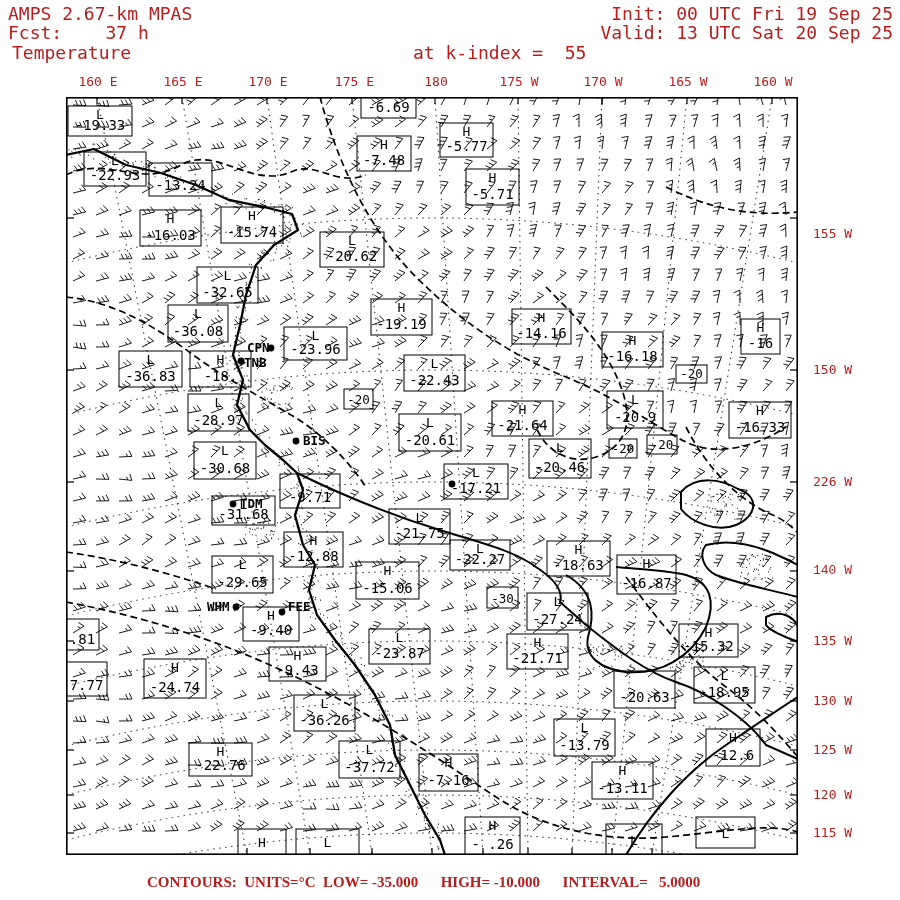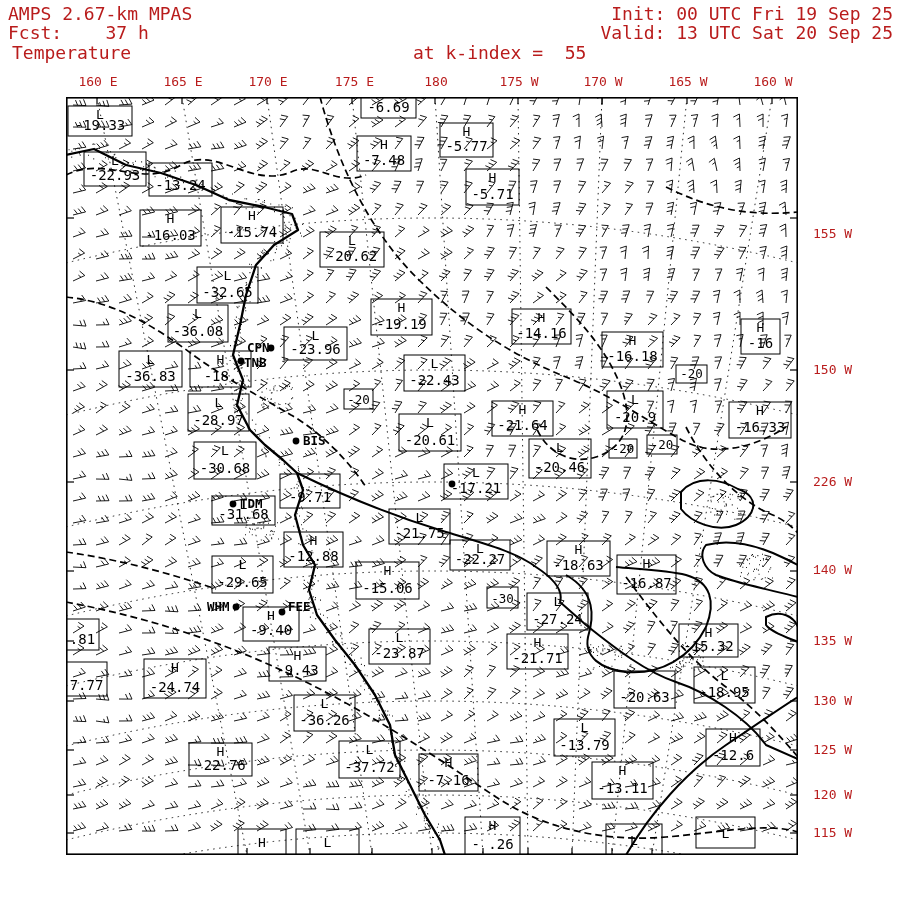--- a/index.html
+++ b/index.html
@@ -478,13 +478,14 @@
           <line x1="732" y1="653" x2="724" y2="653" stroke="#000" stroke-width="1.2"></line>
           <line x1="0" y1="653" x2="8" y2="653" stroke="#000" stroke-width="1.2"></line>
           <line x1="732" y1="698" x2="724" y2="698" stroke="#000" stroke-width="1.2"></line>
           <line x1="0" y1="698" x2="8" y2="698" stroke="#000" stroke-width="1.2"></line>
           <line x1="732" y1="736" x2="724" y2="736" stroke="#000" stroke-width="1.2"></line>
           <line x1="0" y1="736" x2="8" y2="736" stroke="#000" stroke-width="1.2"></line>
         </g>
       </svg>
   </div>
 
+  <div id="footer">CONTOURS:  UNITS=°C  LOW= -35.000      HIGH= -10.000      INTERVAL=   5.0000</div>
 </div>
 
 </body></html>

